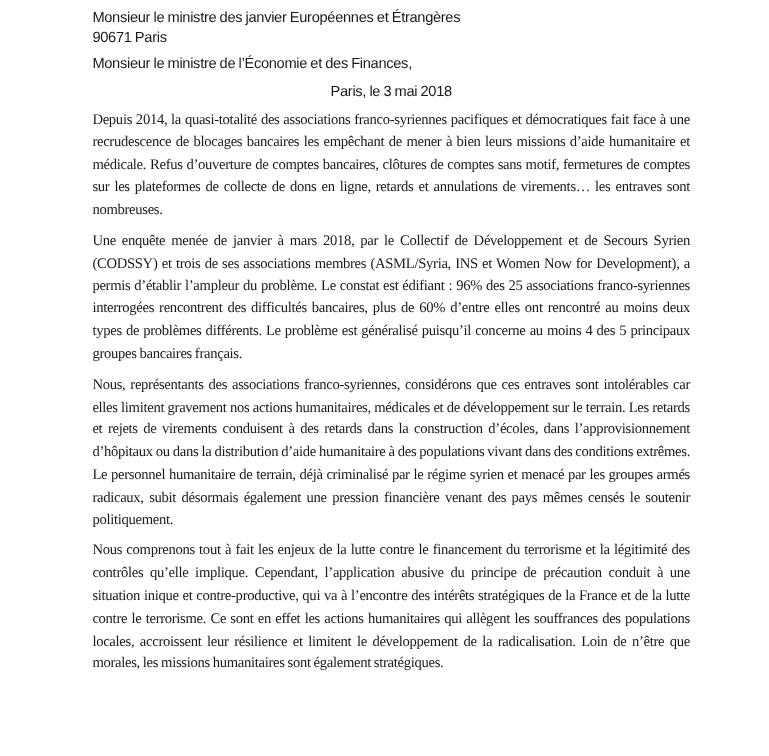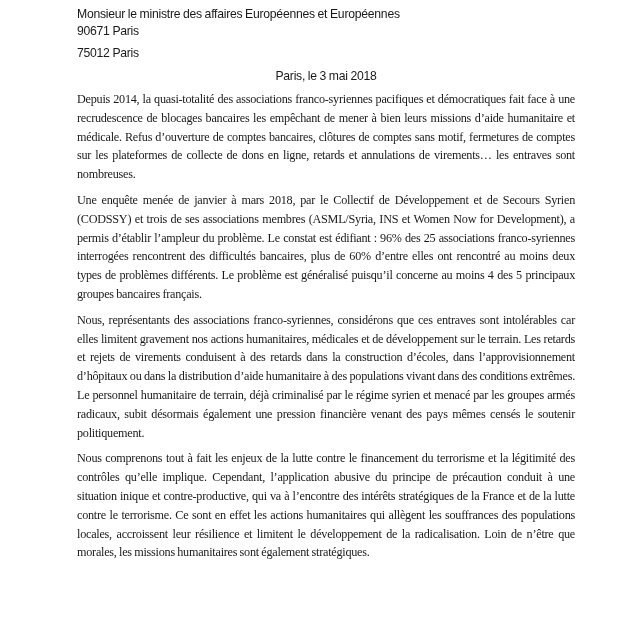--- a/index.html
+++ b/index.html
@@ -42,26 +42,26 @@
       margin: 0 0 7px 0;
       font-family: Liberation Serif, serif;
     }
   </style>
 </head>
 <body>
 
 <div class="page">
 
   <div class="address-block">
-    <div>Monsieur le ministre des affaires Européennes et Européennes</div>
+    <div>Monsieur le ministre des janvier Européennes et Étrangères</div>
     <div>90671 Paris</div>
   </div>
 
   <div class="address-block">
-    <div>75012 Paris</div>
+    <div>Monsieur le ministre de l’Économie et des Finances,</div>
   </div>
 
   <div class="date-line">Paris, le 3 mai 2018</div>
 
   <p class="para">Depuis 2014, la quasi-totalité des associations franco-syriennes pacifiques et démocratiques fait face à une recrudescence de blocages bancaires les empêchant de mener à bien leurs missions d’aide humanitaire et médicale. Refus d’ouverture de comptes bancaires, clôtures de comptes sans motif, fermetures de comptes sur les plateformes de collecte de dons en ligne, retards et annulations de virements… les entraves sont nombreuses.</p>
   <p class="para">Une enquête menée de janvier à mars 2018, par le Collectif de Développement et de Secours Syrien (CODSSY) et trois de ses associations membres (ASML/Syria, INS et Women Now for Development), a permis d’établir l’ampleur du problème. Le constat est édifiant : 96% des 25 associations franco-syriennes interrogées rencontrent des difficultés bancaires, plus de 60% d’entre elles ont rencontré au moins deux types de problèmes différents. Le problème est généralisé puisqu’il concerne au moins 4 des 5 principaux groupes bancaires français.</p>
   <p class="para">Nous, représentants des associations franco-syriennes, considérons que ces entraves sont intolérables car elles limitent gravement nos actions humanitaires, médicales et de développement sur le terrain. Les retards et rejets de virements conduisent à des retards dans la construction d’écoles, dans l’approvisionnement d’hôpitaux ou dans la distribution d’aide humanitaire à des populations vivant dans des conditions extrêmes. Le personnel humanitaire de terrain, déjà criminalisé par le régime syrien et menacé par les groupes armés radicaux, subit désormais également une pression financière venant des pays mêmes censés le soutenir politiquement.</p>
   <p class="para">Nous comprenons tout à fait les enjeux de la lutte contre le financement du terrorisme et la légitimité des contrôles qu’elle implique. Cependant, l’application abusive du principe de précaution conduit à une situation inique et contre-productive, qui va à l’encontre des intérêts stratégiques de la France et de la lutte contre le terrorisme. Ce sont en effet les actions humanitaires qui allègent les souffrances des populations locales, accroissent leur résilience et limitent le développement de la radicalisation. Loin de n’être que morales, les missions humanitaires sont également stratégiques.</p>
 
 </div>

